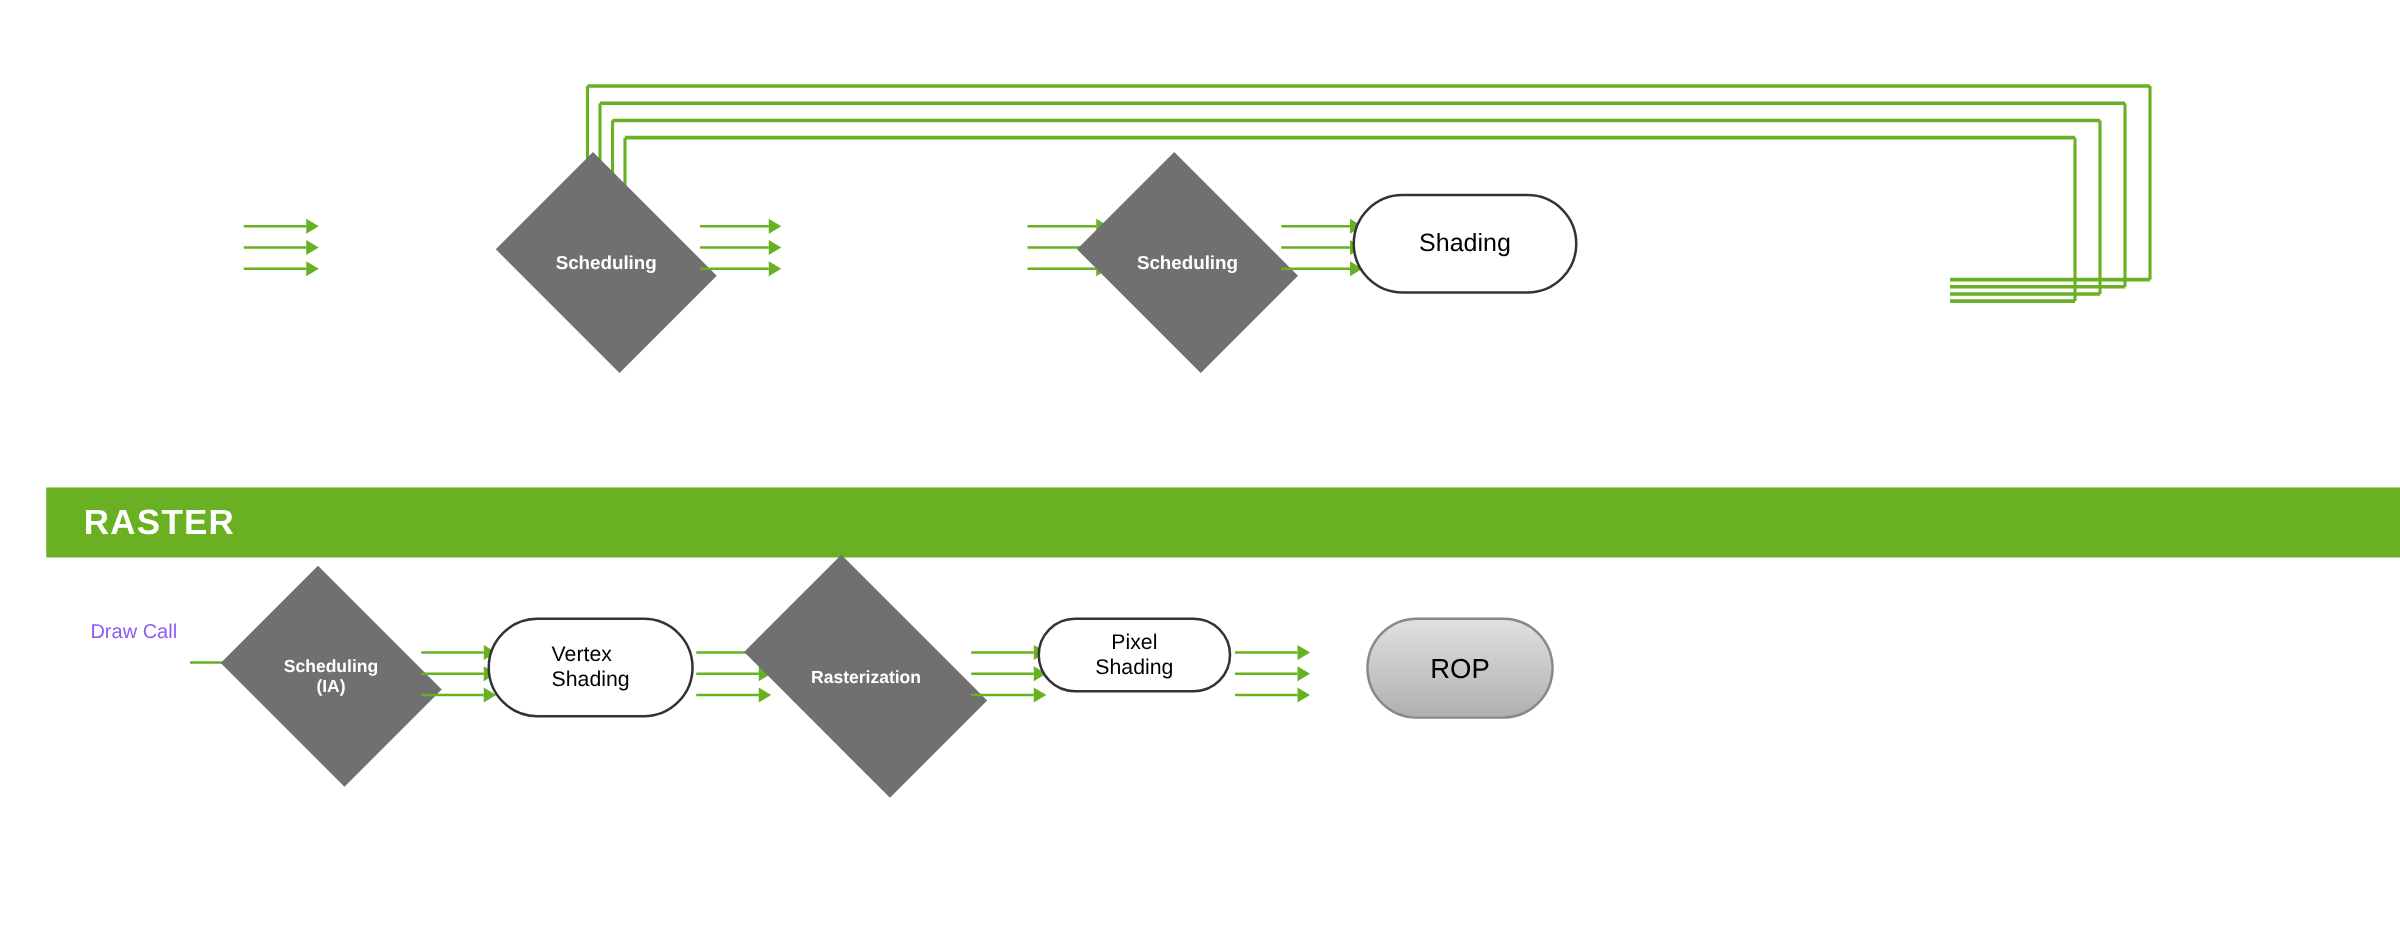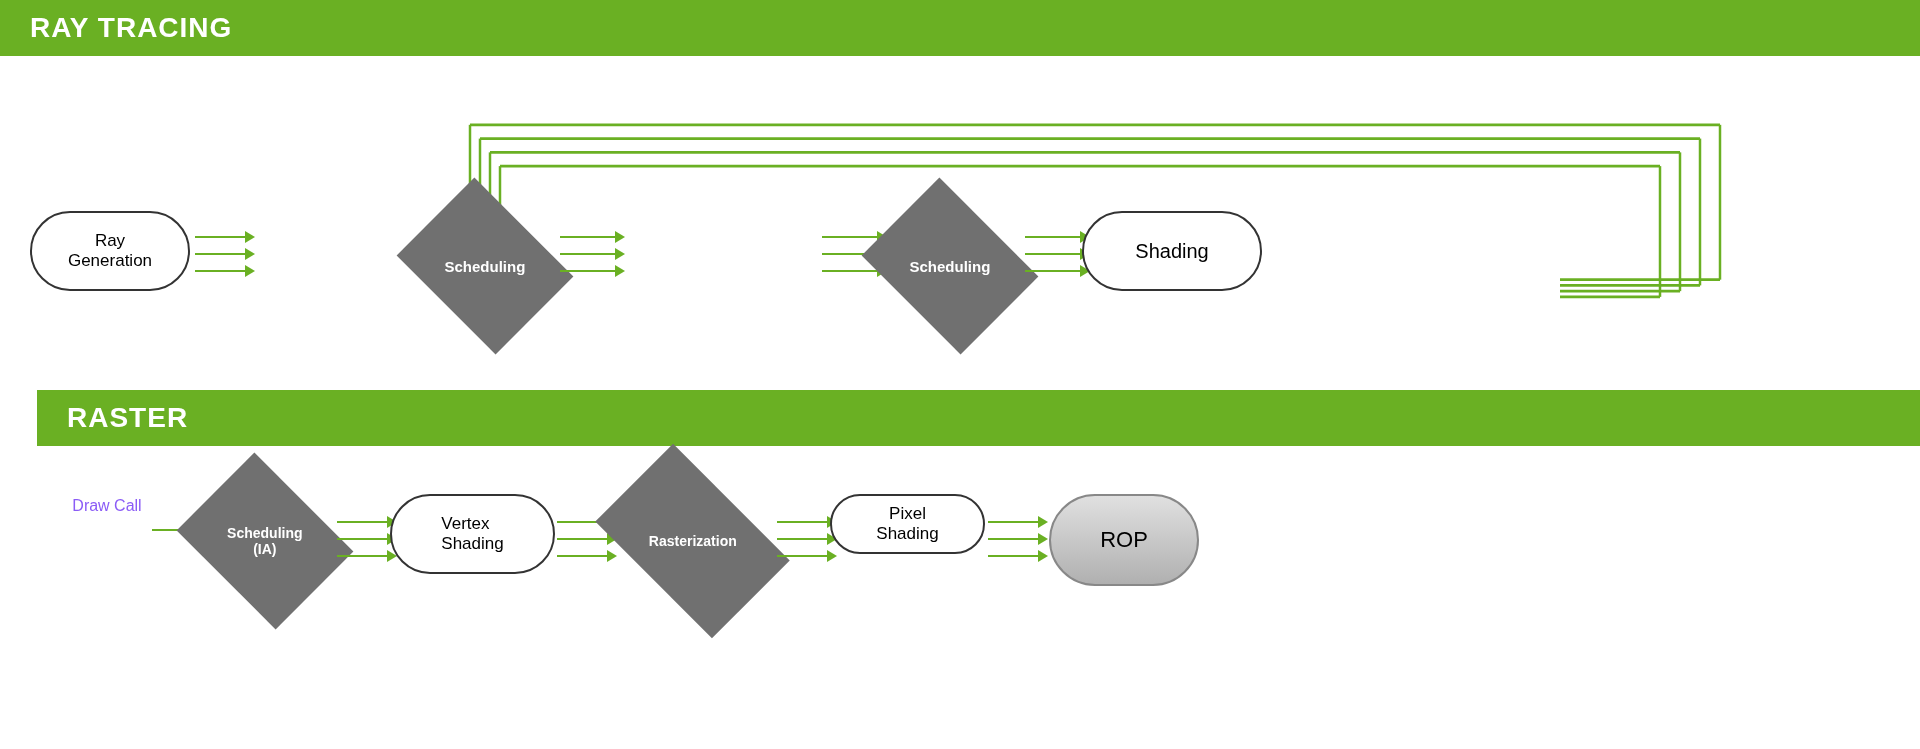--- a/index.html
+++ b/index.html
@@ -106,21 +106,20 @@
       font-weight: 400;
       color: #8b5cf6;
       text-align: center;
       line-height: 1.3;
     }
   </style>
 </head>
 <body>
 
 <div class="ray-tracing-section">
-  <div class="section-header">RAY TRACING</div>
 
   <div class="flow-container">
 
     <svg class="feedback-svg" viewBox="0 0 1920 340" preserveAspectRatio="none">
 
       <line x1="1560" y1="195" x2="1720" y2="195" stroke="#6ab023" stroke-width="2.5"></line>
       <line x1="1720" y1="195" x2="1720" y2="60" stroke="#6ab023" stroke-width="2.5"></line>
       <line x1="1720" y1="60" x2="470" y2="60" stroke="#6ab023" stroke-width="2.5"></line>
       <line x1="470" y1="60" x2="470" y2="155" stroke="#6ab023" stroke-width="2.5"></line>
       <polygon points="460,155 480,155 470,170" fill="#6ab023"></polygon>
@@ -137,24 +136,20 @@
       <line x1="490" y1="84" x2="490" y2="155" stroke="#6ab023" stroke-width="2.5"></line>
       <polygon points="480,155 500,155 490,170" fill="#6ab023"></polygon>
 
       <line x1="1560" y1="210" x2="1660" y2="210" stroke="#6ab023" stroke-width="2.5"></line>
       <line x1="1660" y1="210" x2="1660" y2="96" stroke="#6ab023" stroke-width="2.5"></line>
       <line x1="1660" y1="96" x2="500" y2="96" stroke="#6ab023" stroke-width="2.5"></line>
       <line x1="500" y1="96" x2="500" y2="155" stroke="#6ab023" stroke-width="2.5"></line>
       <polygon points="490,155 510,155 500,170" fill="#6ab023"></polygon>
     </svg>
 
-    <div class="node pill" style="left:30px; top:155px; width:160px; height:80px; font-size:17px;">
-      <span style="white-space:pre-line; text-align:center;">Ray
-Generation</span>
-    </div>
 
     <div style="position:absolute; left:195px; top:175px; display:flex; flex-direction:column; gap:5px;">
       <div class="arrow-line">
           <div class="line" style="width:50px;"></div>
           <div class="head"></div>
         </div>
       <div class="arrow-line">
           <div class="line" style="width:50px;"></div>
           <div class="head"></div>
         </div>
@@ -312,18 +307,18 @@
       <div class="arrow-line">
           <div class="line" style="width:50px;"></div>
           <div class="head"></div>
         </div>
       <div class="arrow-line">
           <div class="line" style="width:50px;"></div>
           <div class="head"></div>
         </div>
     </div>
 
-    <div class="node pill-gray" style="left:1012px; top:28px; width:150px; height:92px; font-size:22px;">
+    <div class="node pill-gray" style="left:1056px; top:28px; width:150px; height:81px; font-size:22px;">
       <span>ROP</span>
     </div>
 
   </div>
 </div>
 
 </body></html>

